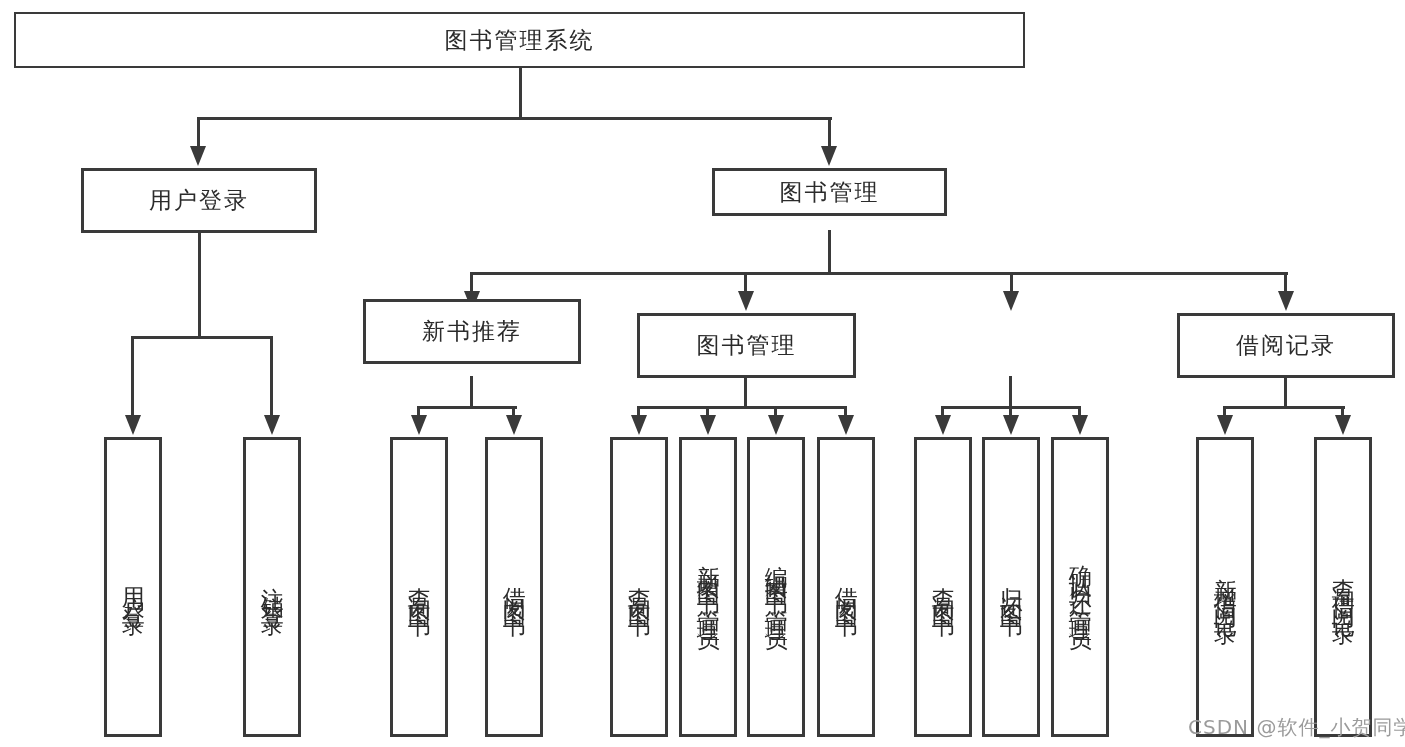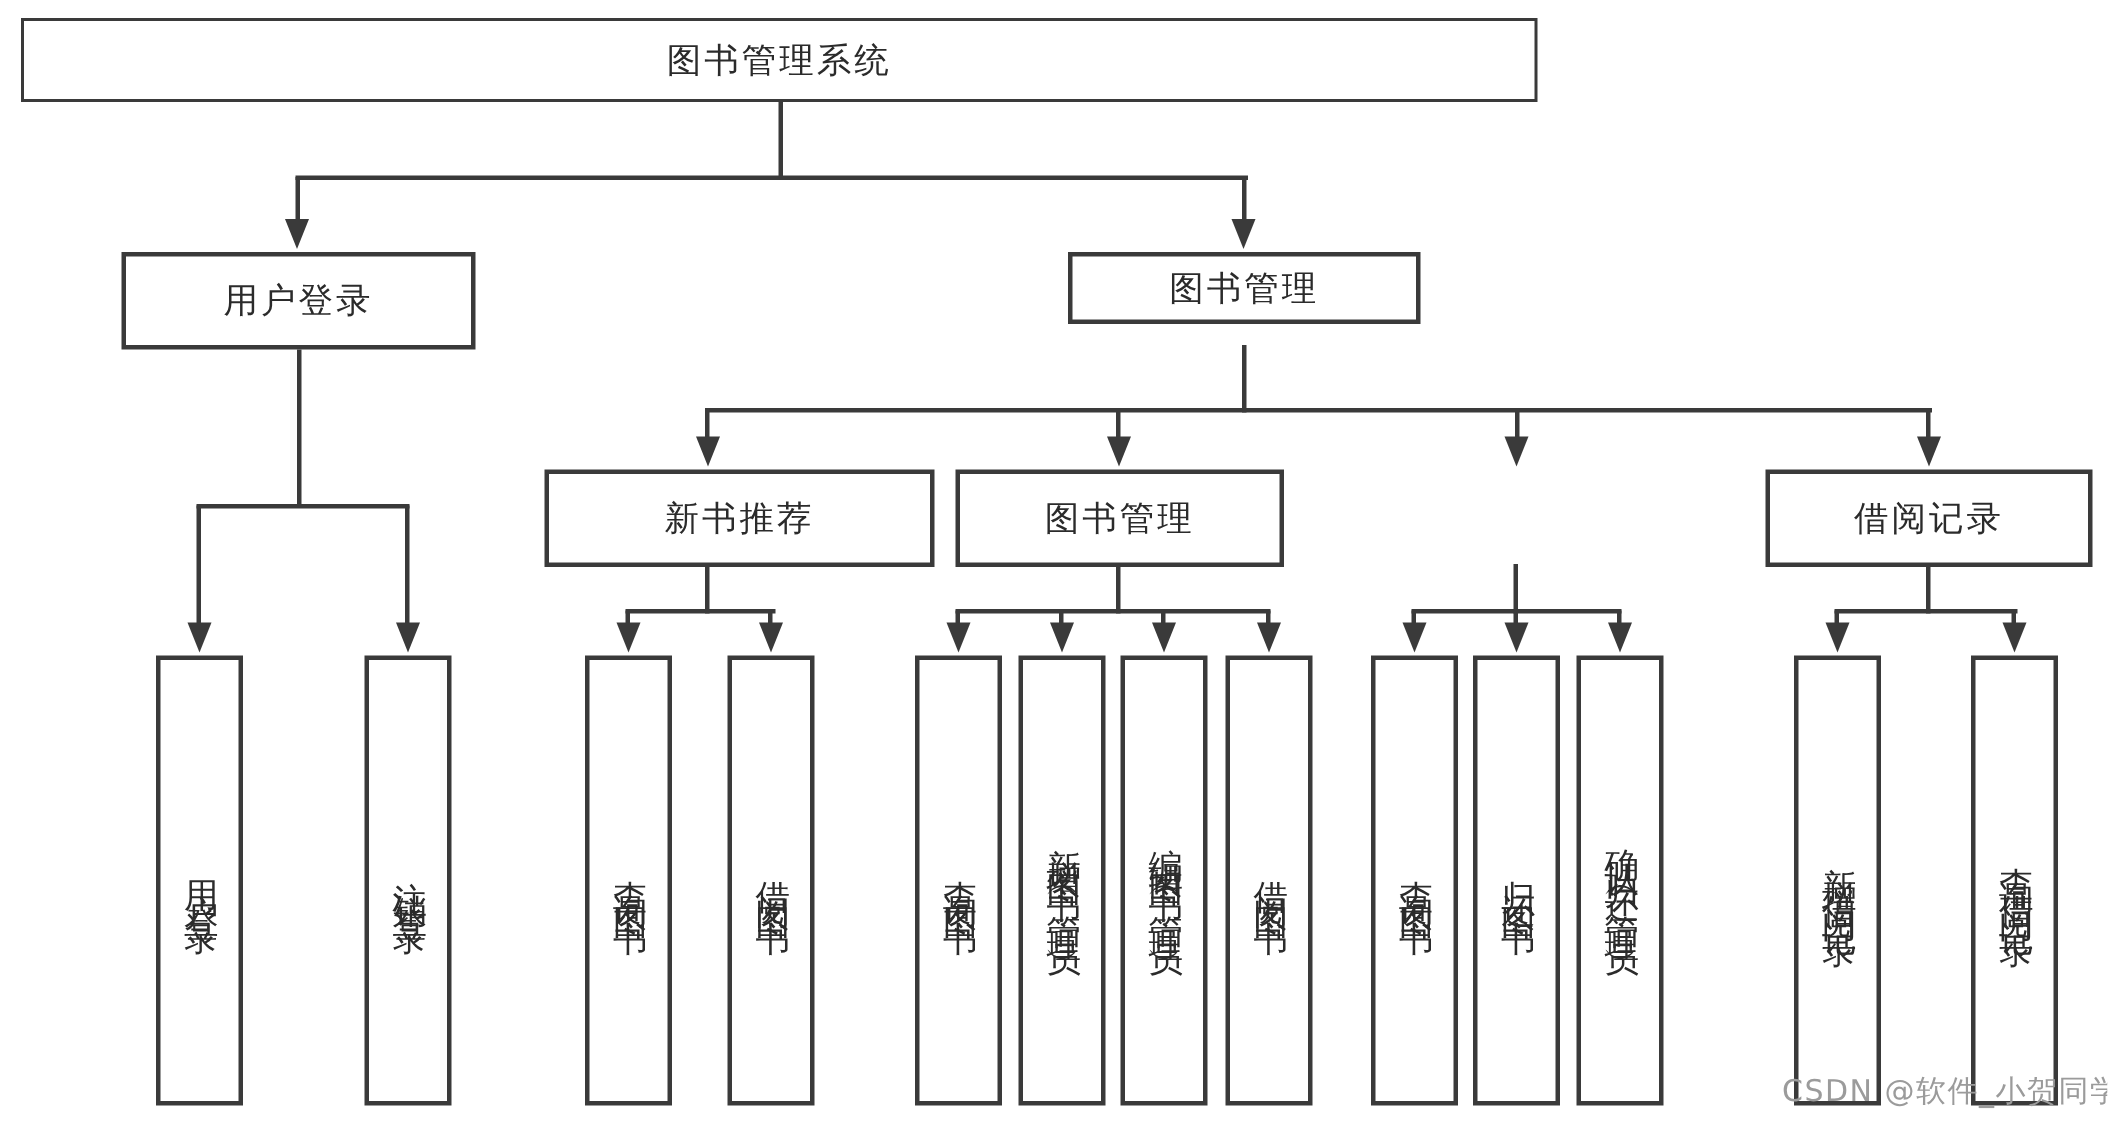--- a/index.html
+++ b/index.html
@@ -84,21 +84,21 @@
   <div class="hline" style="left:470px;top:272px;width:818px;"></div>
   <div class="vline" style="left:470px;top:273px;height:20px;"></div>
   <div class="arr" style="left:464px;top:291px;"></div>
   <div class="vline" style="left:744px;top:273px;height:20px;"></div>
   <div class="arr" style="left:738px;top:291px;"></div>
   <div class="vline" style="left:1010px;top:273px;height:20px;"></div>
   <div class="arr" style="left:1003px;top:291px;"></div>
   <div class="vline" style="left:1284px;top:273px;height:20px;"></div>
   <div class="arr" style="left:1278px;top:291px;"></div>
 
-  <div class="node h" style="left:363px;top:313px;width:260px;height:65px;">新书推荐</div>
+  <div class="node h" style="left:363px;top:299px;width:218px;height:65px;">新书推荐</div>
   <div class="node h" style="left:637px;top:313px;width:219px;height:65px;">图书管理</div>
   <div class="node h" style="left:1177px;top:313px;width:218px;height:65px;">借阅记录</div>
 
   <div class="vline" style="left:470px;top:376px;height:33px;"></div>
   <div class="hline" style="left:417px;top:406px;width:100px;"></div>
   <div class="vline" style="left:417px;top:407px;height:10px;"></div>
   <div class="arr" style="left:411px;top:415px;"></div>
   <div class="vline" style="left:512px;top:407px;height:10px;"></div>
   <div class="arr" style="left:506px;top:415px;"></div>
 

